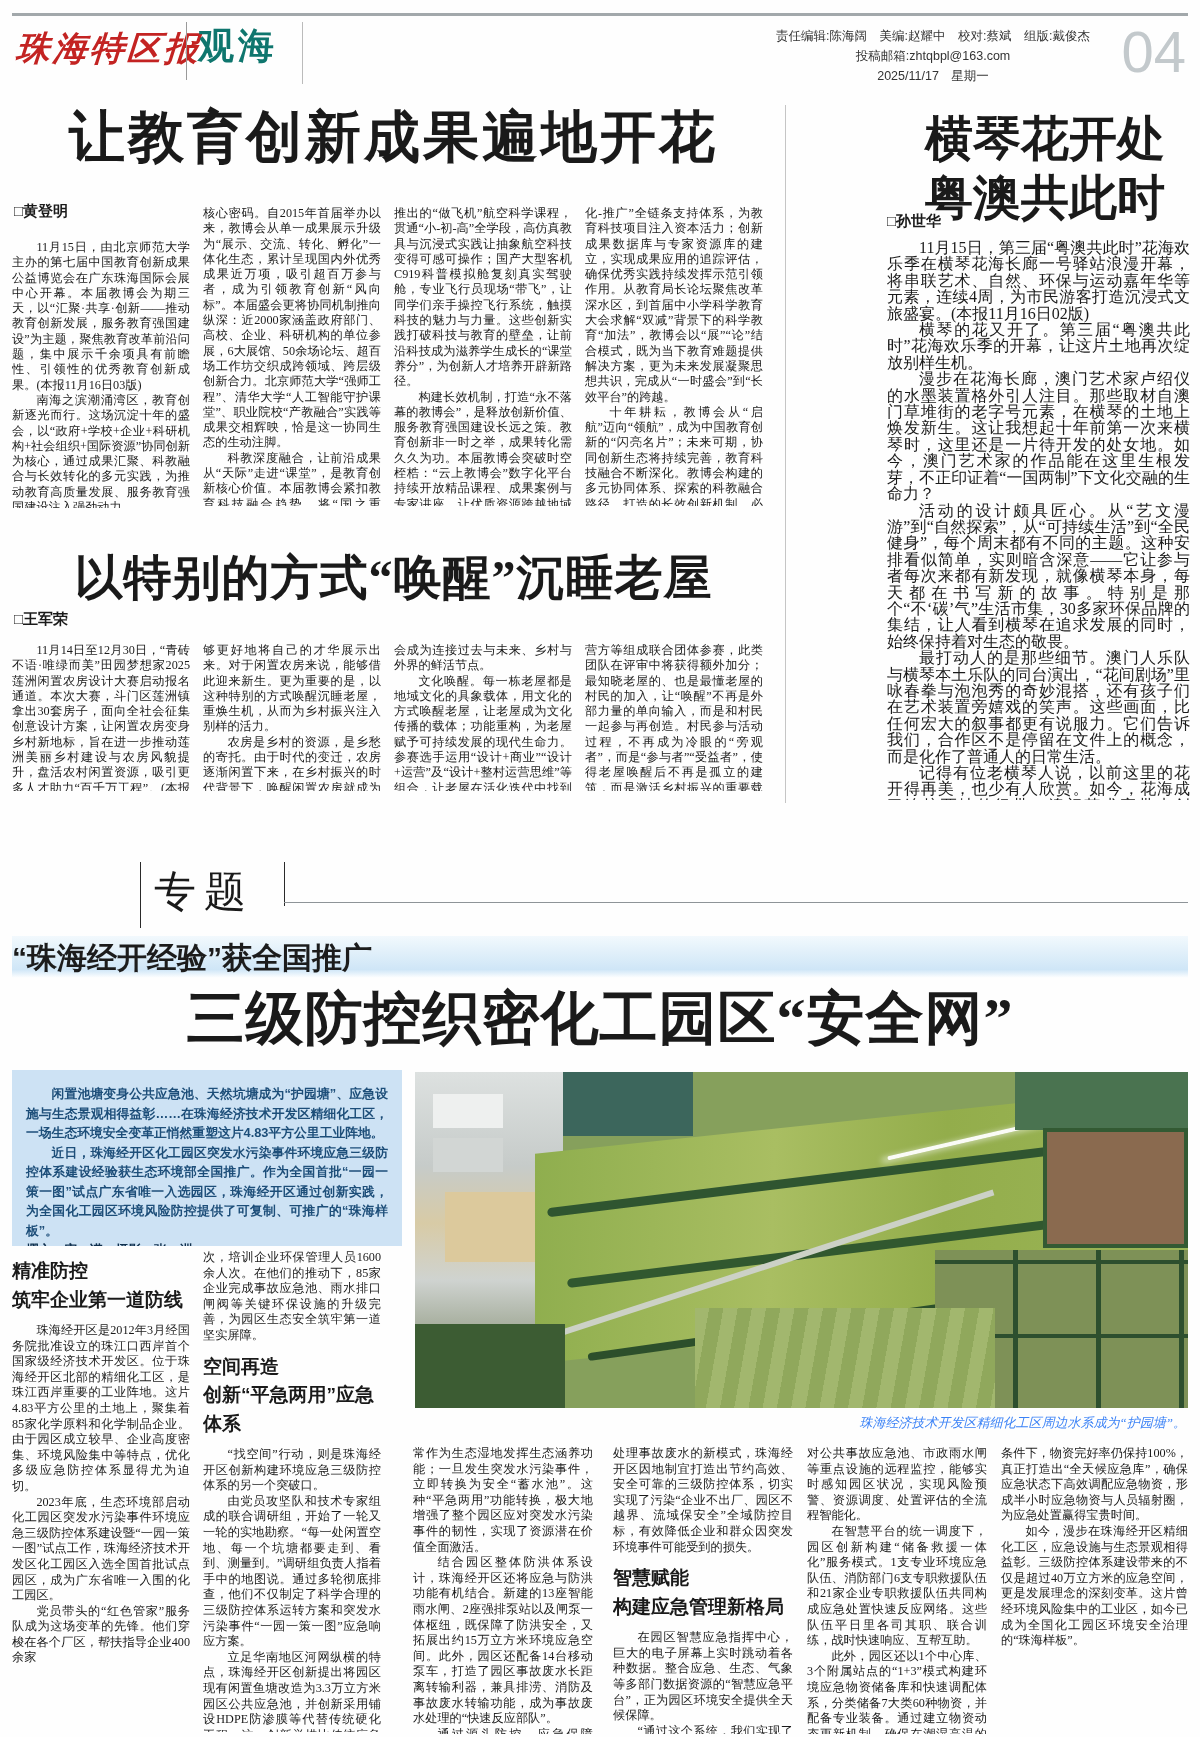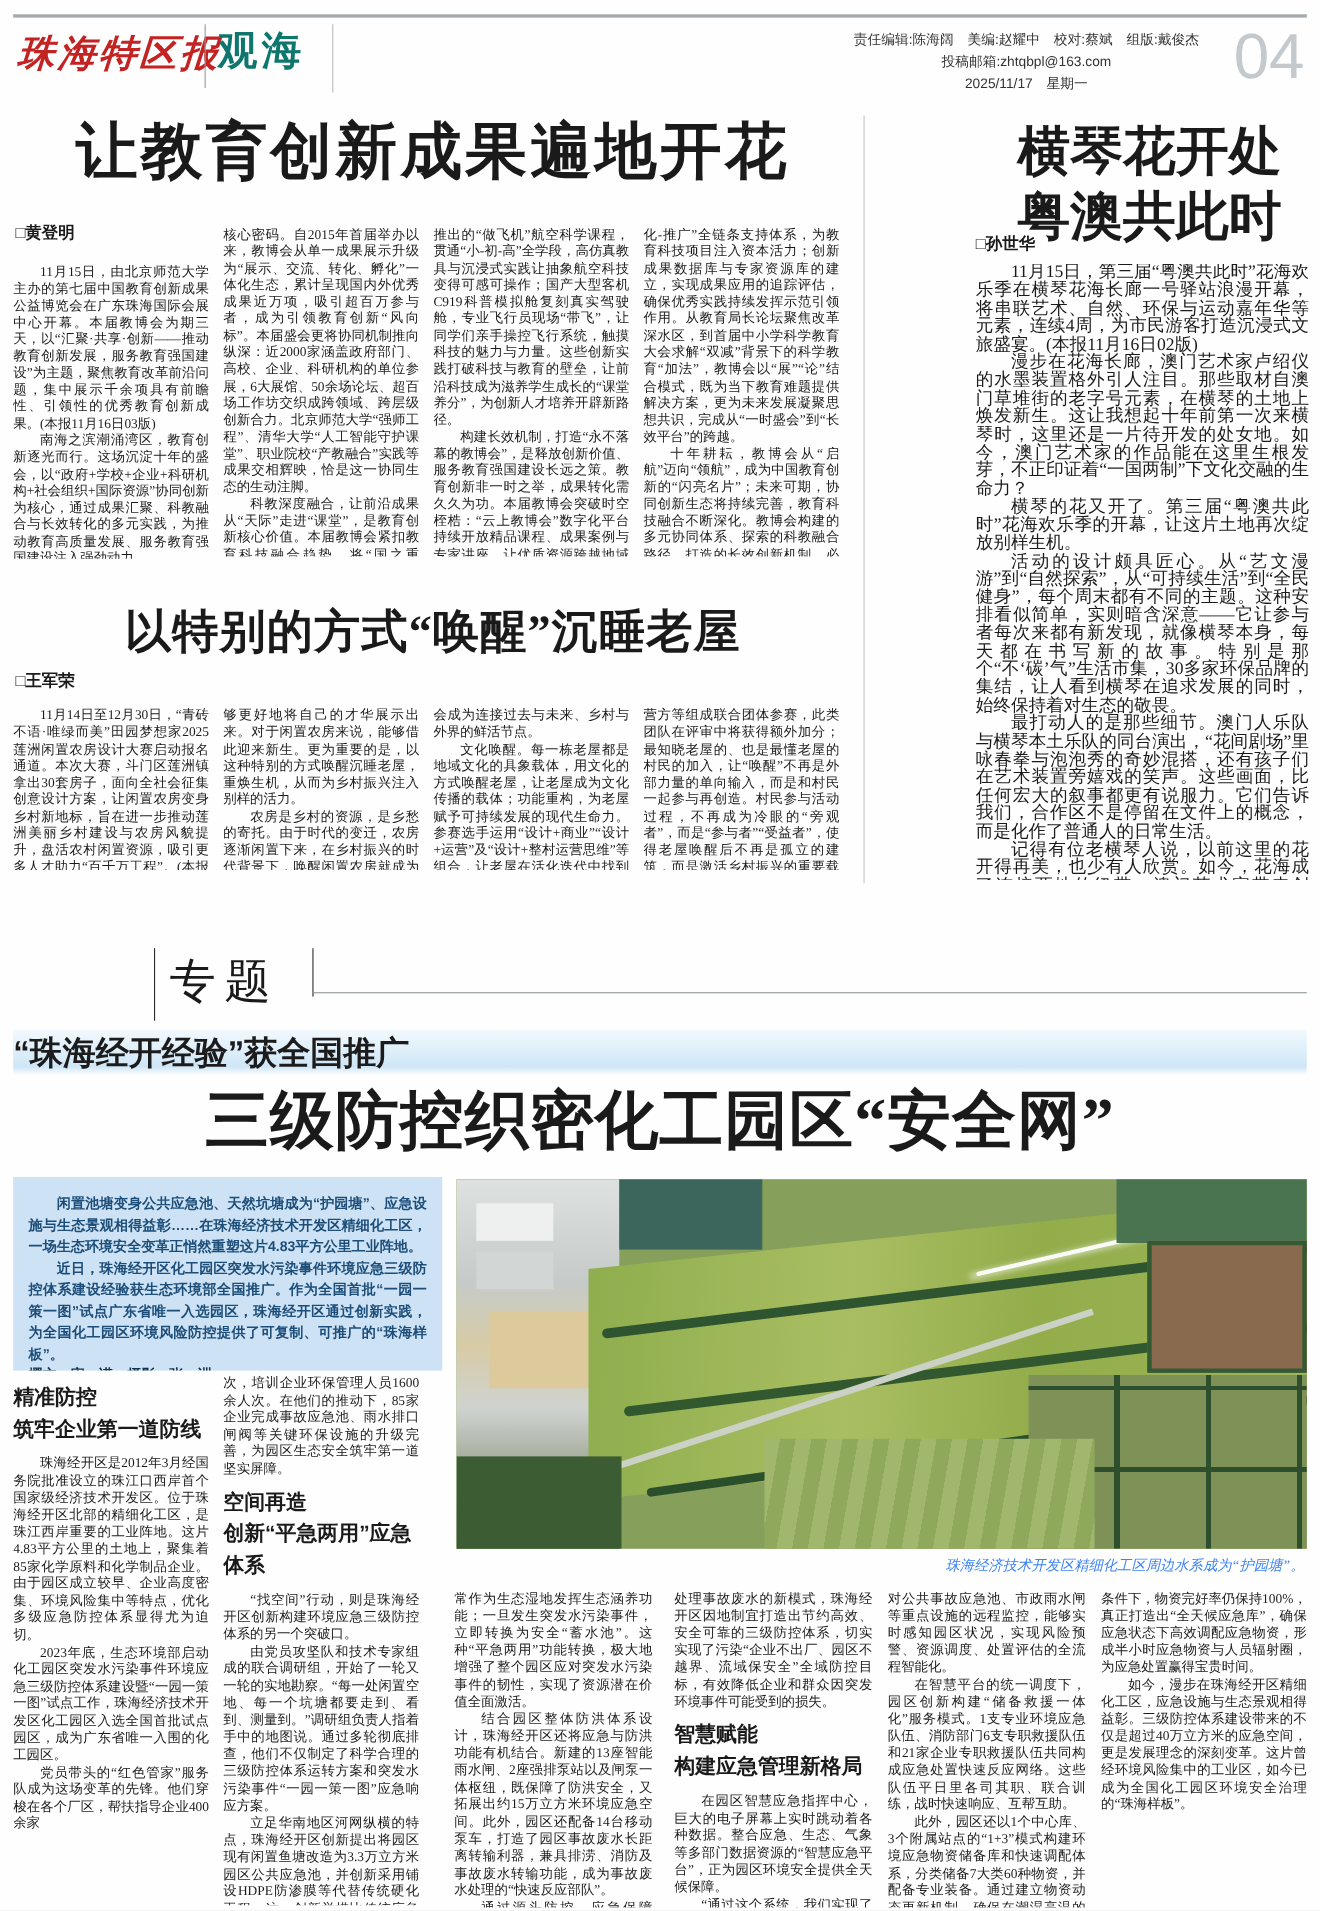--- a/index.html
+++ b/index.html
@@ -27,21 +27,21 @@
   .newscol p{margin:0;}
   .para{text-indent:2em;}
   .cont{text-indent:0;}
   .sub-head{text-align:left;font-family:"Liberation Sans","DejaVu Sans",sans-serif;
             font-weight:700;font-size:19px;line-height:1.5;margin:9px 0;white-space:pre-line;text-indent:0;}
   .a1c1{left:12px; top:240px;width:178px;height:268px;}
   .a1c2{left:203px;top:206px;width:178px;height:300px;}
   .a1c3{left:394px;top:206px;width:178px;height:300px;}
   .a1c4{left:585px;top:206px;width:178px;height:300px;}
   
-  .a2-title{left:12px;top:546px;width:763px;text-align:center;font-weight:900;font-size:42px;letter-spacing:1px;white-space:nowrap;}
+  .a2-title{left:12px;top:546px;width:763px;text-align:center;font-weight:900;font-size:48px;letter-spacing:1px;white-space:nowrap;}
   .a2-byline{left:14px;top:610px;}
   .a2c1{left:12px; top:643px;width:178px;height:148px;}
   .a2c2{left:203px;top:643px;width:178px;height:148px;}
   .a2c3{left:394px;top:643px;width:178px;height:148px;}
   .a2c4{left:585px;top:643px;width:178px;height:148px;}
   
   .v-divider{left:785px;top:105px;width:1px;height:698px;background:#c5c5c5;}
   .a3-title{left:925px;top:110px;font-family:"Liberation Sans","DejaVu Sans",sans-serif;
             font-weight:700;font-size:48px;line-height:1.22;color:#1a1a1a;white-space:pre-line;text-align:right;}
   .a3-byline{left:887px;top:212px;}
@@ -152,22 +152,22 @@
   <div class="abs newscol a2c4">
       <p class="cont">营方等组成联合团体参赛，此类团队在评审中将获得额外加分；最知晓老屋的、也是最懂老屋的村民的加入，让“唤醒”不再是外部力量的单向输入，而是和村民一起参与再创造。村民参与活动过程，不再成为冷眼的“旁观者”，而是“参与者”“受益者”，使得老屋唤醒后不再是孤立的建筑，而是激活乡村振兴的重要载体。</p>
     </div>
 
   <div class="abs v-divider"></div>
   <div class="abs a3-title" style="white-space: pre-line;">横琴花开处
 粤澳共此时</div>
   <div class="abs byline a3-byline">□孙世华</div>
   <div class="abs newscol a3-body">
       <p class="para">11月15日，第三届“粤澳共此时”花海欢乐季在横琴花海长廊一号驿站浪漫开幕，将串联艺术、自然、环保与运动嘉年华等元素，连续4周，为市民游客打造沉浸式文旅盛宴。(本报11月16日02版)</p>
+      <p class="para">横琴的花又开了。第三届“粤澳共此时”花海欢乐季的开幕，让这片土地再次绽放别样生机。</p>
       <p class="para">漫步在花海长廊，澳门艺术家卢绍仪的水墨装置格外引人注目。那些取材自澳门草堆街的老字号元素，在横琴的土地上焕发新生。这让我想起十年前第一次来横琴时，这里还是一片待开发的处女地。如今，澳门艺术家的作品能在这里生根发芽，不正印证着“一国两制”下文化交融的生命力？</p>
-      <p class="para">横琴的花又开了。第三届“粤澳共此时”花海欢乐季的开幕，让这片土地再次绽放别样生机。</p>
       <p class="para">活动的设计颇具匠心。从“艺文漫游”到“自然探索”，从“可持续生活”到“全民健身”，每个周末都有不同的主题。这种安排看似简单，实则暗含深意——它让参与者每次来都有新发现，就像横琴本身，每天都在书写新的故事。特别是那个“不‘碳’气”生活市集，30多家环保品牌的集结，让人看到横琴在追求发展的同时，始终保持着对生态的敬畏。</p>
       <p class="para">最打动人的是那些细节。澳门人乐队与横琴本土乐队的同台演出，“花间剧场”里咏春拳与泡泡秀的奇妙混搭，还有孩子们在艺术装置旁嬉戏的笑声。这些画面，比任何宏大的叙事都更有说服力。它们告诉我们，合作区不是停留在文件上的概念，而是化作了普通人的日常生活。</p>
       <p class="para">记得有位老横琴人说，以前这里的花开得再美，也少有人欣赏。如今，花海成了连接两地的纽带。澳门艺术家带来创意，横琴提供舞台，市民游客共同参与——这样的互动，正是粤港澳大湾区建设的缩影。当琴澳青年一起在花海中创作，当两地的音乐在春风中交融，横琴就不再只是地理意义上的“合作区”，而成为了情感联结的“共同体”。</p>
       <p class="para">从第一届花海欢乐季的摸索，到如今的成熟运作，这个活动就像一面镜子，映照出横琴的成长轨迹。那些樱花木棉年复一年地盛开，见证着这片土地从荒芜到繁荣的蜕变。</p>
     </div>
 
   <div class="abs badge-l"></div>
   <div class="abs badge-text">专题</div>
   <div class="abs badge-r"></div>
   <div class="abs badge-rule"></div>

